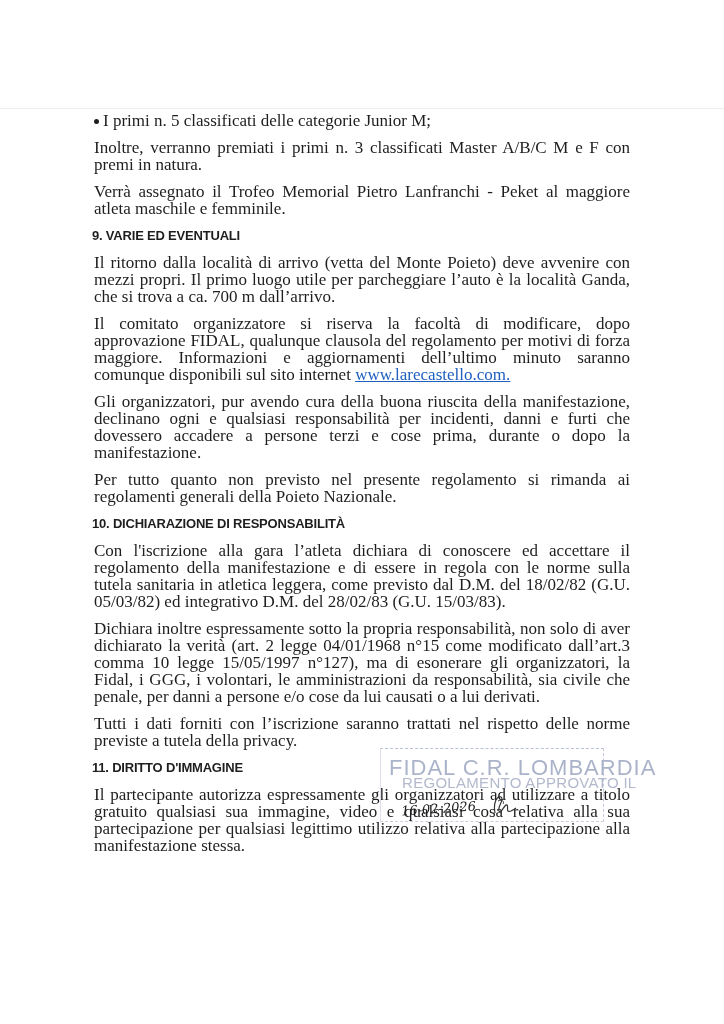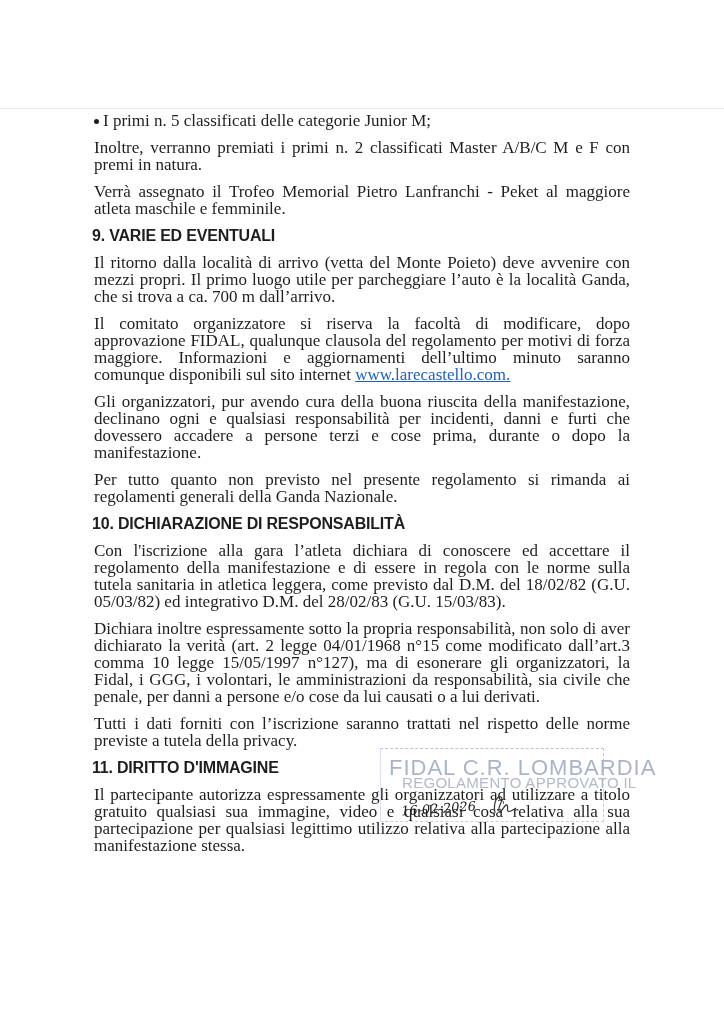--- a/index.html
+++ b/index.html
@@ -2,45 +2,45 @@
 <html><head>
 <meta charset="utf-8">
 <style>
   html, body { margin: 0; padding: 0; background: #ffffff; }
   body { width: 724px; height: 1024px; position: relative; overflow: hidden;
          font-family: "Liberation Sans", sans-serif; color: #1e1e1e; }
   .topline { position: absolute; left: 0; top: 108px; width: 724px; height: 1px; background: #ececec; }
   .page { position: absolute; left: 92px; top: 110px; width: 540px; }
   p { margin: 2px; font-size: 17px; line-height: 17px; text-align: justify; font-family: Liberation Serif, serif; }
   .gap { margin-top: 10px; }
-  .heading { font-weight: bold; font-size: 16px; line-height: 17px; margin-top: 10px; letter-spacing: -0.2px; }
+  .heading { font-weight: bold; font-size: 13px; line-height: 17px; margin-top: 10px; letter-spacing: -0.2px; }
   .bullet { display: inline-block; width: 5px; height: 5px; background: #1e1e1e; border-radius: 50%; margin-right: 4px; vertical-align: middle; position: relative; top: -1px; }
   a { color: #1f5fbf; text-decoration: underline; }
   .stamp { position: absolute; left: 380px; top: 748px; width: 222px; height: 72px;
            border-top: 1px dashed #b9c2d6; border-bottom: 1px dashed #c9cfdd; border-left: 1px solid #dde2ea; border-right: 1px dashed #c2c9d9; }
   .stamp-line1 { position: absolute; left: 8px; top: 6px; font-size: 22px; letter-spacing: 1px; color: #aab3c9; white-space: nowrap; }
   .stamp-line2 { position: absolute; left: 21px; top: 25px; font-size: 15px; letter-spacing: 0.3px; color: #b2b9cc; white-space: nowrap; }
   .stamp-date { position: absolute; left: 20px; top: 52px; font-family: "DejaVu Serif", serif; font-style: italic; font-size: 13px; color: #222; white-space: nowrap; transform: rotate(-4deg); }
   .stamp-signature { position: absolute; left: 108px; top: 44px; width: 28px; height: 24px; }
 </style>
 </head>
 <body>
 
 <div class="topline"></div>
 
 <div class="page">
   <p><span class="bullet"></span><span>I primi n. 5 classificati delle categorie Junior M;</span></p>
-  <p class="gap">Inoltre, verranno premiati i primi n. 2 classificati Master A/B/C M e F con premi in natura.</p>
+  <p class="gap">Inoltre, verranno premiati i primi n. 3 classificati Master A/B/C M e F con premi in natura.</p>
   <p class="gap">Verrà assegnato il Trofeo Memorial Pietro Lanfranchi - Peket al maggiore atleta maschile e femminile.</p>
 
   <div class="heading">9. VARIE ED EVENTUALI</div>
   <p class="gap">Il ritorno dalla località di arrivo (vetta del Monte Poieto) deve avvenire con mezzi propri. Il primo luogo utile per parcheggiare l’auto è la località Ganda, che si trova a ca. 700 m dall’arrivo.</p>
   <p class="gap"><span>Il comitato organizzatore si riserva la facoltà di modificare, dopo approvazione FIDAL, qualunque clausola del regolamento per motivi di forza maggiore. Informazioni e aggiornamenti dell’ultimo minuto saranno comunque disponibili sul sito internet </span><a>www.larecastello.com.</a></p>
   <p class="gap">Gli organizzatori, pur avendo cura della buona riuscita della manifestazione, declinano ogni e qualsiasi responsabilità per incidenti, danni e furti che dovessero accadere a persone terzi e cose prima, durante o dopo la manifestazione.</p>
-  <p class="gap">Per tutto quanto non previsto nel presente regolamento si rimanda ai regolamenti generali della Ganda Nazionale.</p>
+  <p class="gap">Per tutto quanto non previsto nel presente regolamento si rimanda ai regolamenti generali della Poieto Nazionale.</p>
 
   <div class="heading">10. DICHIARAZIONE DI RESPONSABILITÀ</div>
   <p class="gap">Con l'iscrizione alla gara l’atleta dichiara di conoscere ed accettare il regolamento della manifestazione e di essere in regola con le norme sulla tutela sanitaria in atletica leggera, come previsto dal D.M. del 18/02/82 (G.U. 05/03/82) ed integrativo D.M. del 28/02/83 (G.U. 15/03/83).</p>
   <p class="gap">Dichiara inoltre espressamente sotto la propria responsabilità, non solo di aver dichiarato la verità (art. 2 legge 04/01/1968 n°15 come modificato dall’art.3 comma 10 legge 15/05/1997 n°127), ma di esonerare gli organizzatori, la Fidal, i GGG, i volontari, le amministrazioni da responsabilità, sia civile che penale, per danni a persone e/o cose da lui causati o a lui derivati.</p>
   <p class="gap">Tutti i dati forniti con l’iscrizione saranno trattati nel rispetto delle norme previste a tutela della privacy.</p>
 
   <div class="heading">11. DIRITTO D'IMMAGINE</div>
   <p class="gap">Il partecipante autorizza espressamente gli organizzatori ad utilizzare a titolo gratuito qualsiasi sua immagine, video e qualsiasi cosa relativa alla sua partecipazione per qualsiasi legittimo utilizzo relativa alla partecipazione alla manifestazione stessa.</p>
 </div>
 

